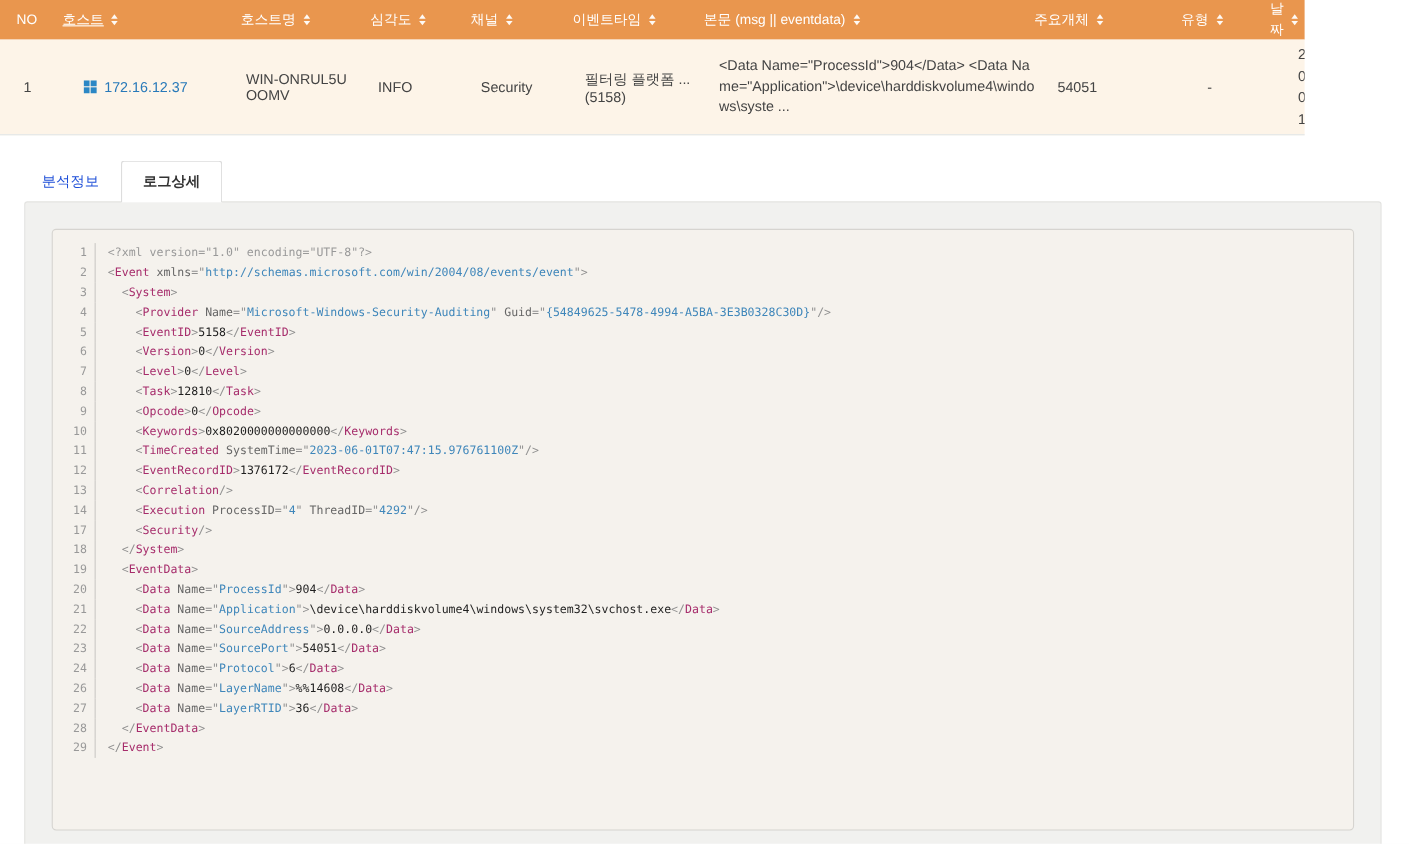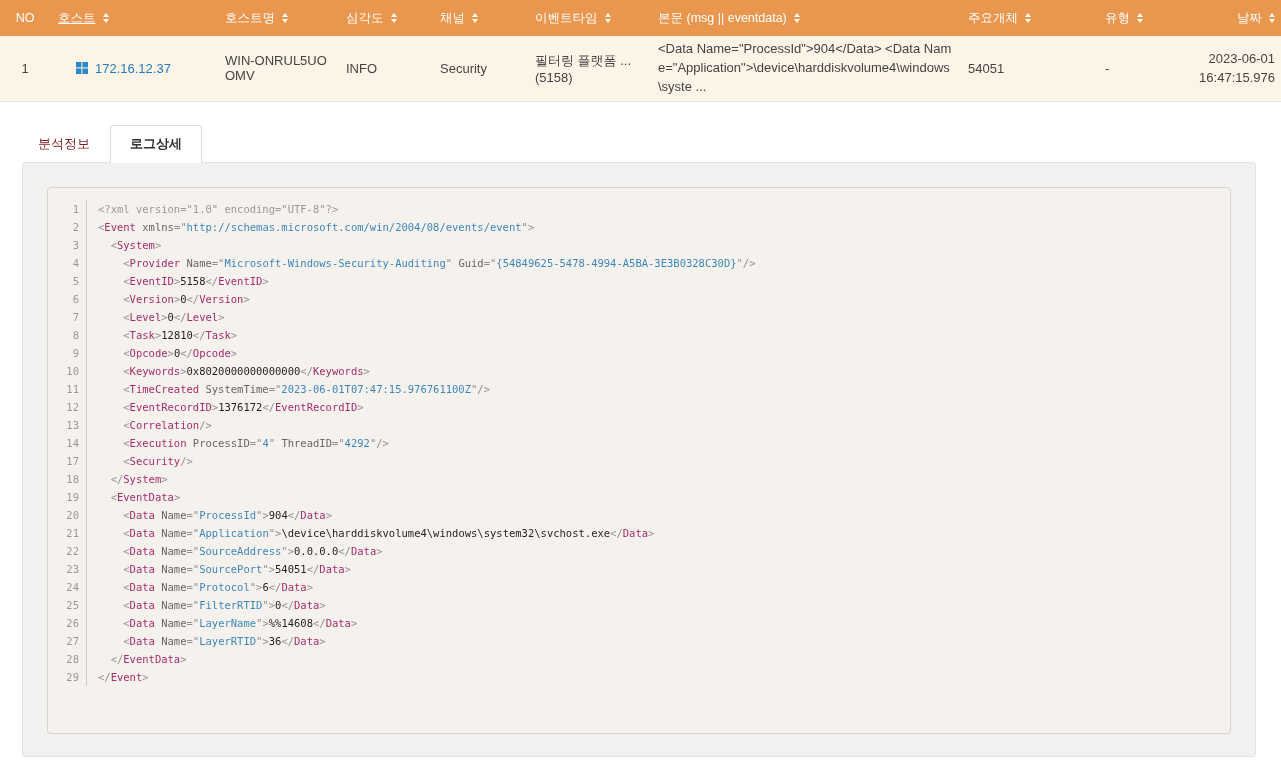--- a/index.html
+++ b/index.html
@@ -1,19 +1,19 @@
 <!DOCTYPE html>
 <html><head>
 <meta charset="utf-8">
 <style>
   * { margin:0; padding:0; box-sizing:border-box; }
   html,body { width:1281px; height:767px; background:#fff; font-family:"Liberation Sans", sans-serif; }
 
   
-  .tbl { width:1281px; }
+  .tbl { width:1186px; }
   .thead { display:flex; background:#e9964e; color:#fff; height:36px; align-items:center; font-size:12.5px; }
   .trow  { display:flex; background:#fdf4e8; min-height:51px; align-items:center; font-size:13px; color:#444; border-bottom:1px solid #e2e6e8; }
   .cell  { padding:4px 8px; overflow:hidden; }
   .hcell { display:flex; align-items:center; padding:0 8px; }
   .col-no{width:50px; justify-content:center; text-align:center;}
   .col-host{width:165px;}
   .col-hostname{width:120px; padding-left:10px; word-break:break-all;}
   .col-severity{width:95px; padding-left:11px;}
   .col-channel{width:95px; padding-left:10px;}
   .col-eventtime{width:125px; padding-left:10px;}
@@ -26,21 +26,21 @@
   .sort { display:inline-flex; flex-direction:column; gap:2px; margin-left:7px; }
   .sort i { display:block; width:0; height:0; border-left:3.5px solid transparent; border-right:3.5px solid transparent; }
   .sort .up { border-bottom:4.5px solid rgba(255,255,255,.95); }
   .sort .dn { border-top:4.5px solid rgba(255,255,255,.95); }
   .hostcell { display:flex; align-items:center; gap:7px;padding-left:18px; }
   .hostlink { color:#2879b9; text-decoration:none; cursor:pointer; }
   .winicon { display:inline-block; line-height:0; }
 
   
   .tabs { display:flex; align-items:flex-end; padding-left:38px; margin-top:26px; height:34px; }
-  .tab { font-size:13px; color:#7f1d1d; padding:9px 0; margin-right:20px; cursor:pointer; }
+  .tab { font-size:13px; color:#1d4ed8; padding:9px 0; margin-right:20px; cursor:pointer; }
   .tab.active { position:relative; z-index:2; background:#fff; color:#333; font-weight:bold;
                 border:1px solid #ddd; border-bottom:none; border-radius:3px 3px 0 0;
                 padding:9px 19px 10px 19px; margin-right:4px; margin-bottom:-1px; }
 
   
   .panel { margin:0 25px 0 22px; width:1234px; height:595px; background:#f1f1ef; border:1px solid #e3e3e1; border-radius:3px; }
   .codebox { margin:24px; height:547px; background:#f5f2ed; border:1px solid #d6d4d0; border-radius:4px; padding:12px 0; overflow:hidden; }
   .cl { display:flex; line-height:18px; font-family:"DejaVu Sans Mono", monospace; font-size:10.5px; }
   .ln { flex:0 0 31px; text-align:right; padding-right:7px; margin-left:8px; border-right:1px solid #cbc9c5; color:#999; }
   .cd { padding-left:11px; white-space:pre; color:#1f1f1f; }
@@ -240,24 +240,20 @@
         </div>
         <div class="cl">
           <span class="ln">23</span>
           <span class="cd"><span class="tk-p">    &lt;</span><span class="tk-tag">Data</span><span class="tk-attr"> Name</span><span class="tk-p">="</span><span class="tk-val">SourcePort</span><span class="tk-p">"&gt;</span><span class="tk-txt">54051</span><span class="tk-p">&lt;/</span><span class="tk-tag">Data</span><span class="tk-p">&gt;</span></span>
         </div>
         <div class="cl">
           <span class="ln">24</span>
           <span class="cd"><span class="tk-p">    &lt;</span><span class="tk-tag">Data</span><span class="tk-attr"> Name</span><span class="tk-p">="</span><span class="tk-val">Protocol</span><span class="tk-p">"&gt;</span><span class="tk-txt">6</span><span class="tk-p">&lt;/</span><span class="tk-tag">Data</span><span class="tk-p">&gt;</span></span>
         </div>
         <div class="cl">
-          <span class="ln">25</span>
-          <span class="cd"><span class="tk-p">    &lt;</span><span class="tk-tag">Data</span><span class="tk-attr"> Name</span><span class="tk-p">="</span><span class="tk-val">FilterRTID</span><span class="tk-p">"&gt;</span><span class="tk-txt">0</span><span class="tk-p">&lt;/</span><span class="tk-tag">Data</span><span class="tk-p">&gt;</span></span>
-        </div>
-        <div class="cl">
           <span class="ln">26</span>
           <span class="cd"><span class="tk-p">    &lt;</span><span class="tk-tag">Data</span><span class="tk-attr"> Name</span><span class="tk-p">="</span><span class="tk-val">LayerName</span><span class="tk-p">"&gt;</span><span class="tk-txt">%%14608</span><span class="tk-p">&lt;/</span><span class="tk-tag">Data</span><span class="tk-p">&gt;</span></span>
         </div>
         <div class="cl">
           <span class="ln">27</span>
           <span class="cd"><span class="tk-p">    &lt;</span><span class="tk-tag">Data</span><span class="tk-attr"> Name</span><span class="tk-p">="</span><span class="tk-val">LayerRTID</span><span class="tk-p">"&gt;</span><span class="tk-txt">36</span><span class="tk-p">&lt;/</span><span class="tk-tag">Data</span><span class="tk-p">&gt;</span></span>
         </div>
         <div class="cl">
           <span class="ln">28</span>
           <span class="cd"><span class="tk-p">  &lt;/</span><span class="tk-tag">EventData</span><span class="tk-p">&gt;</span></span>

